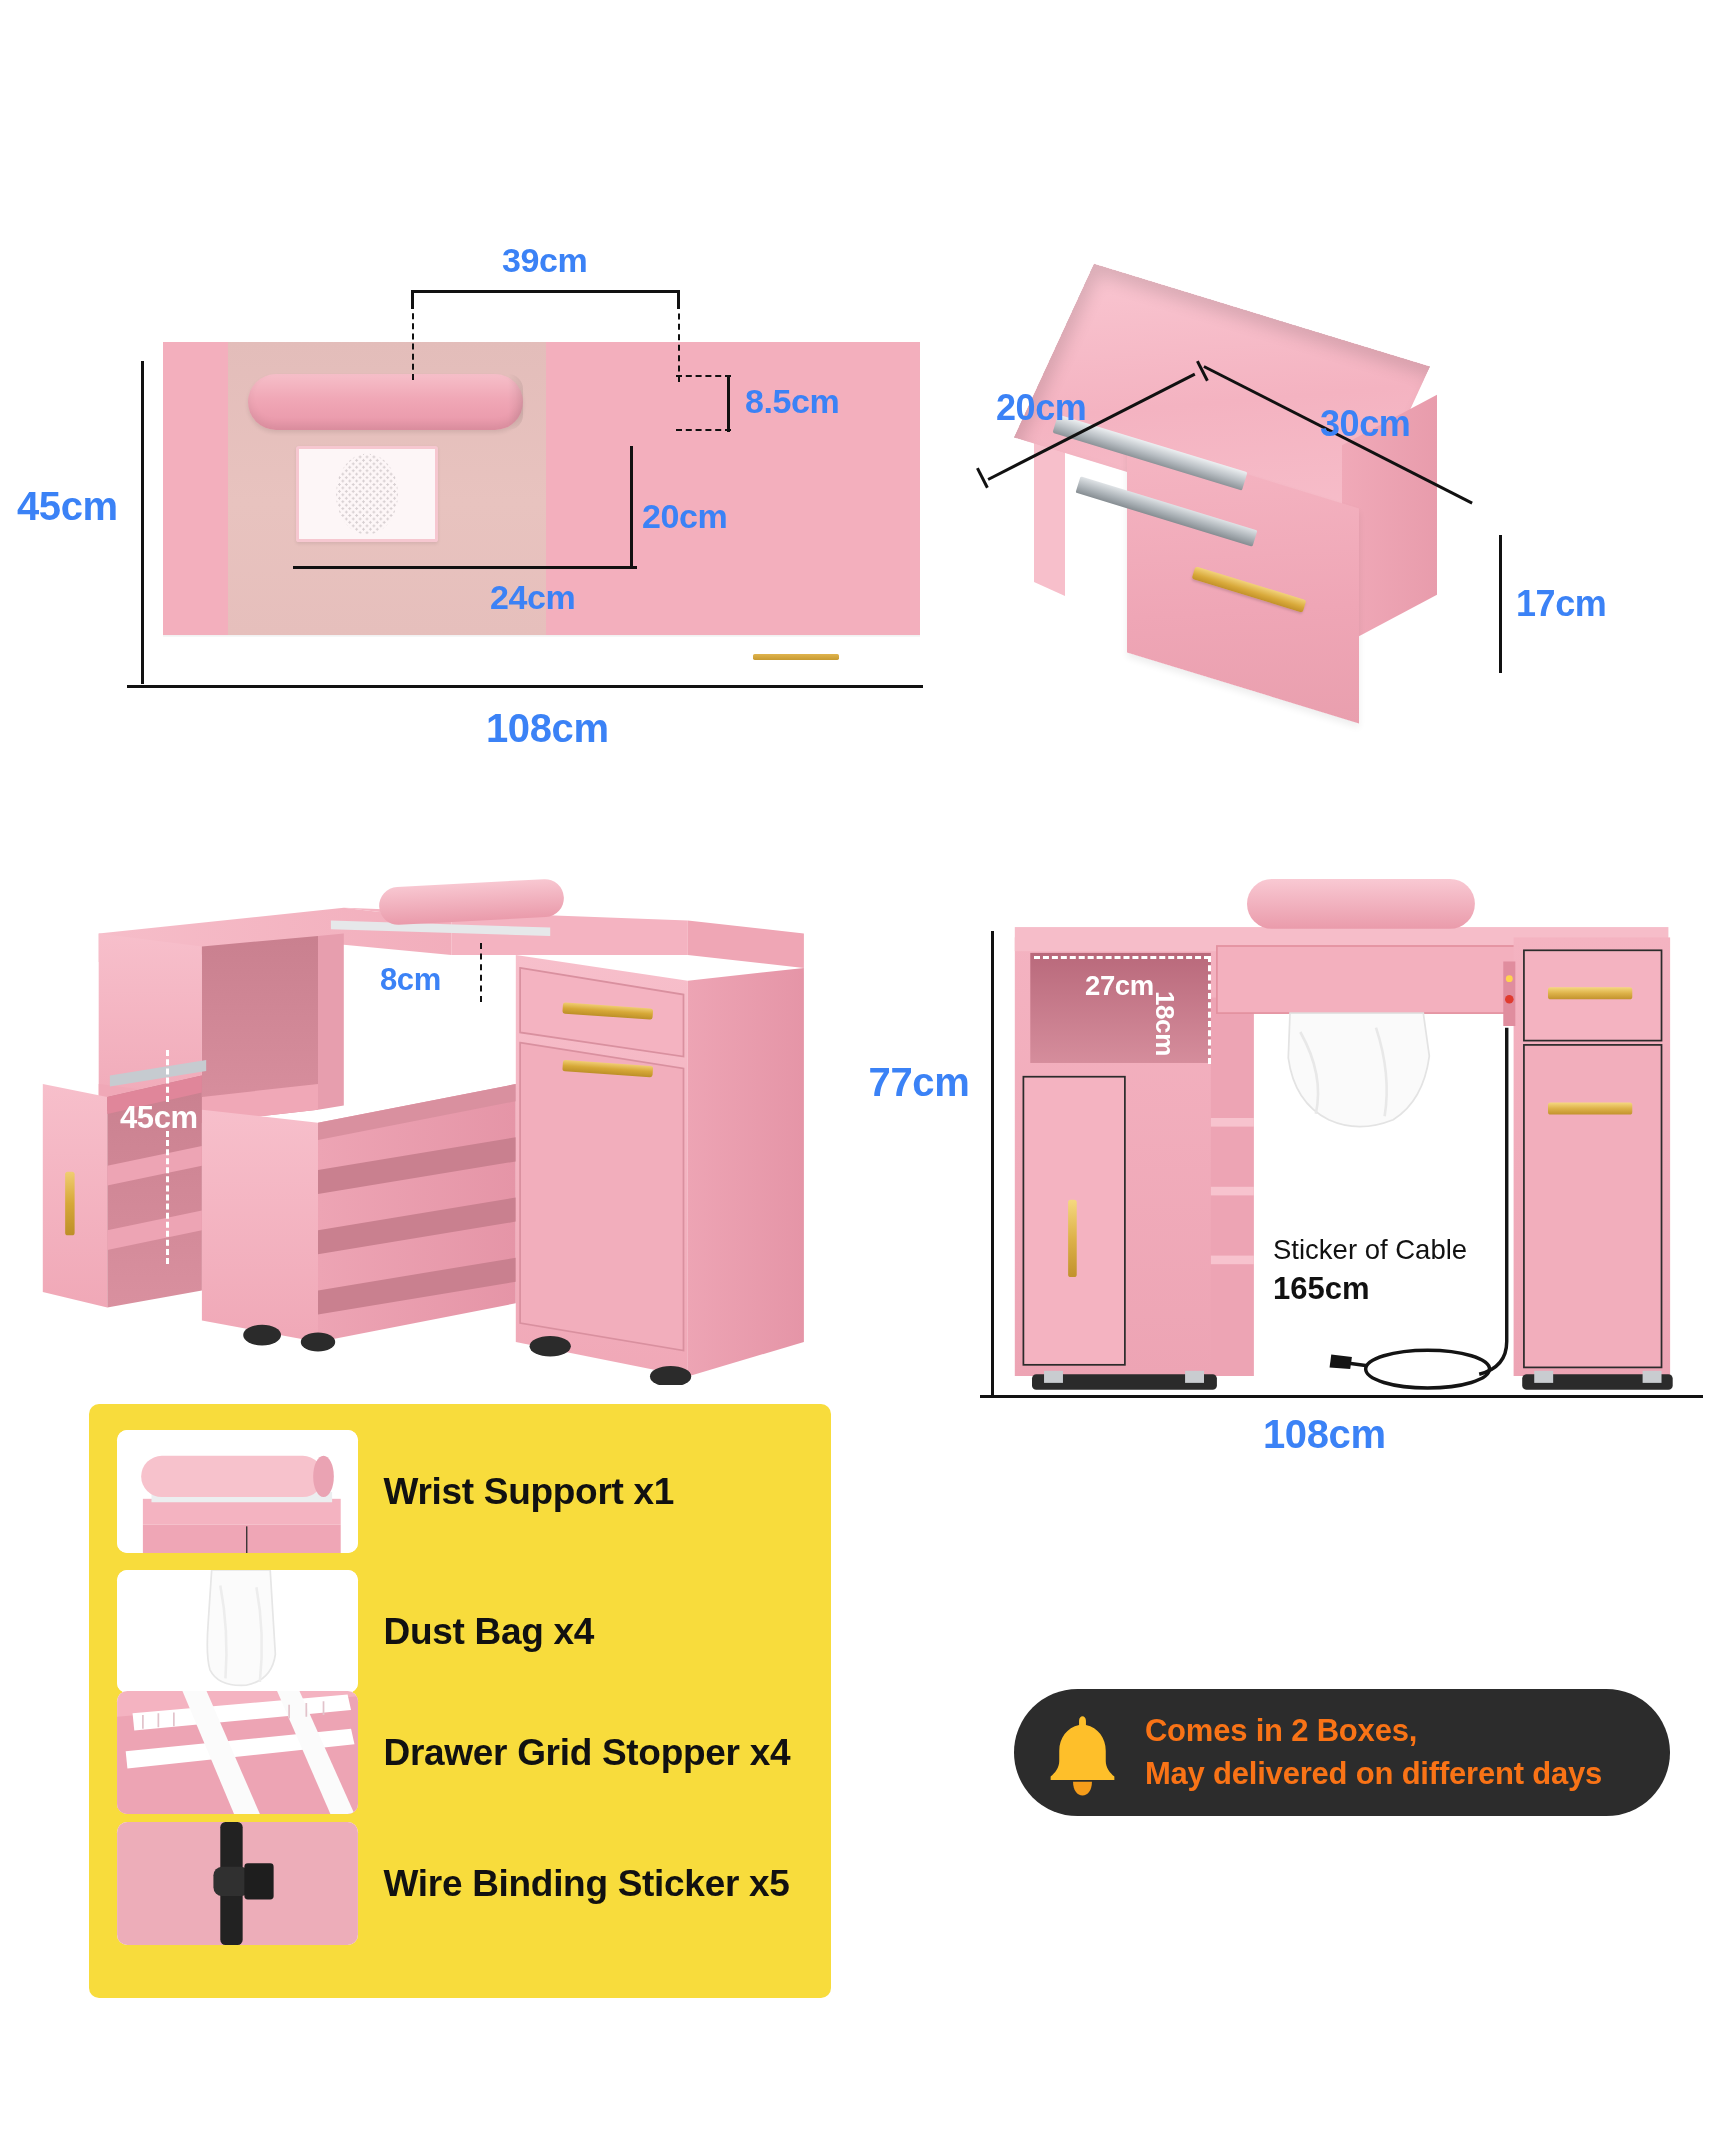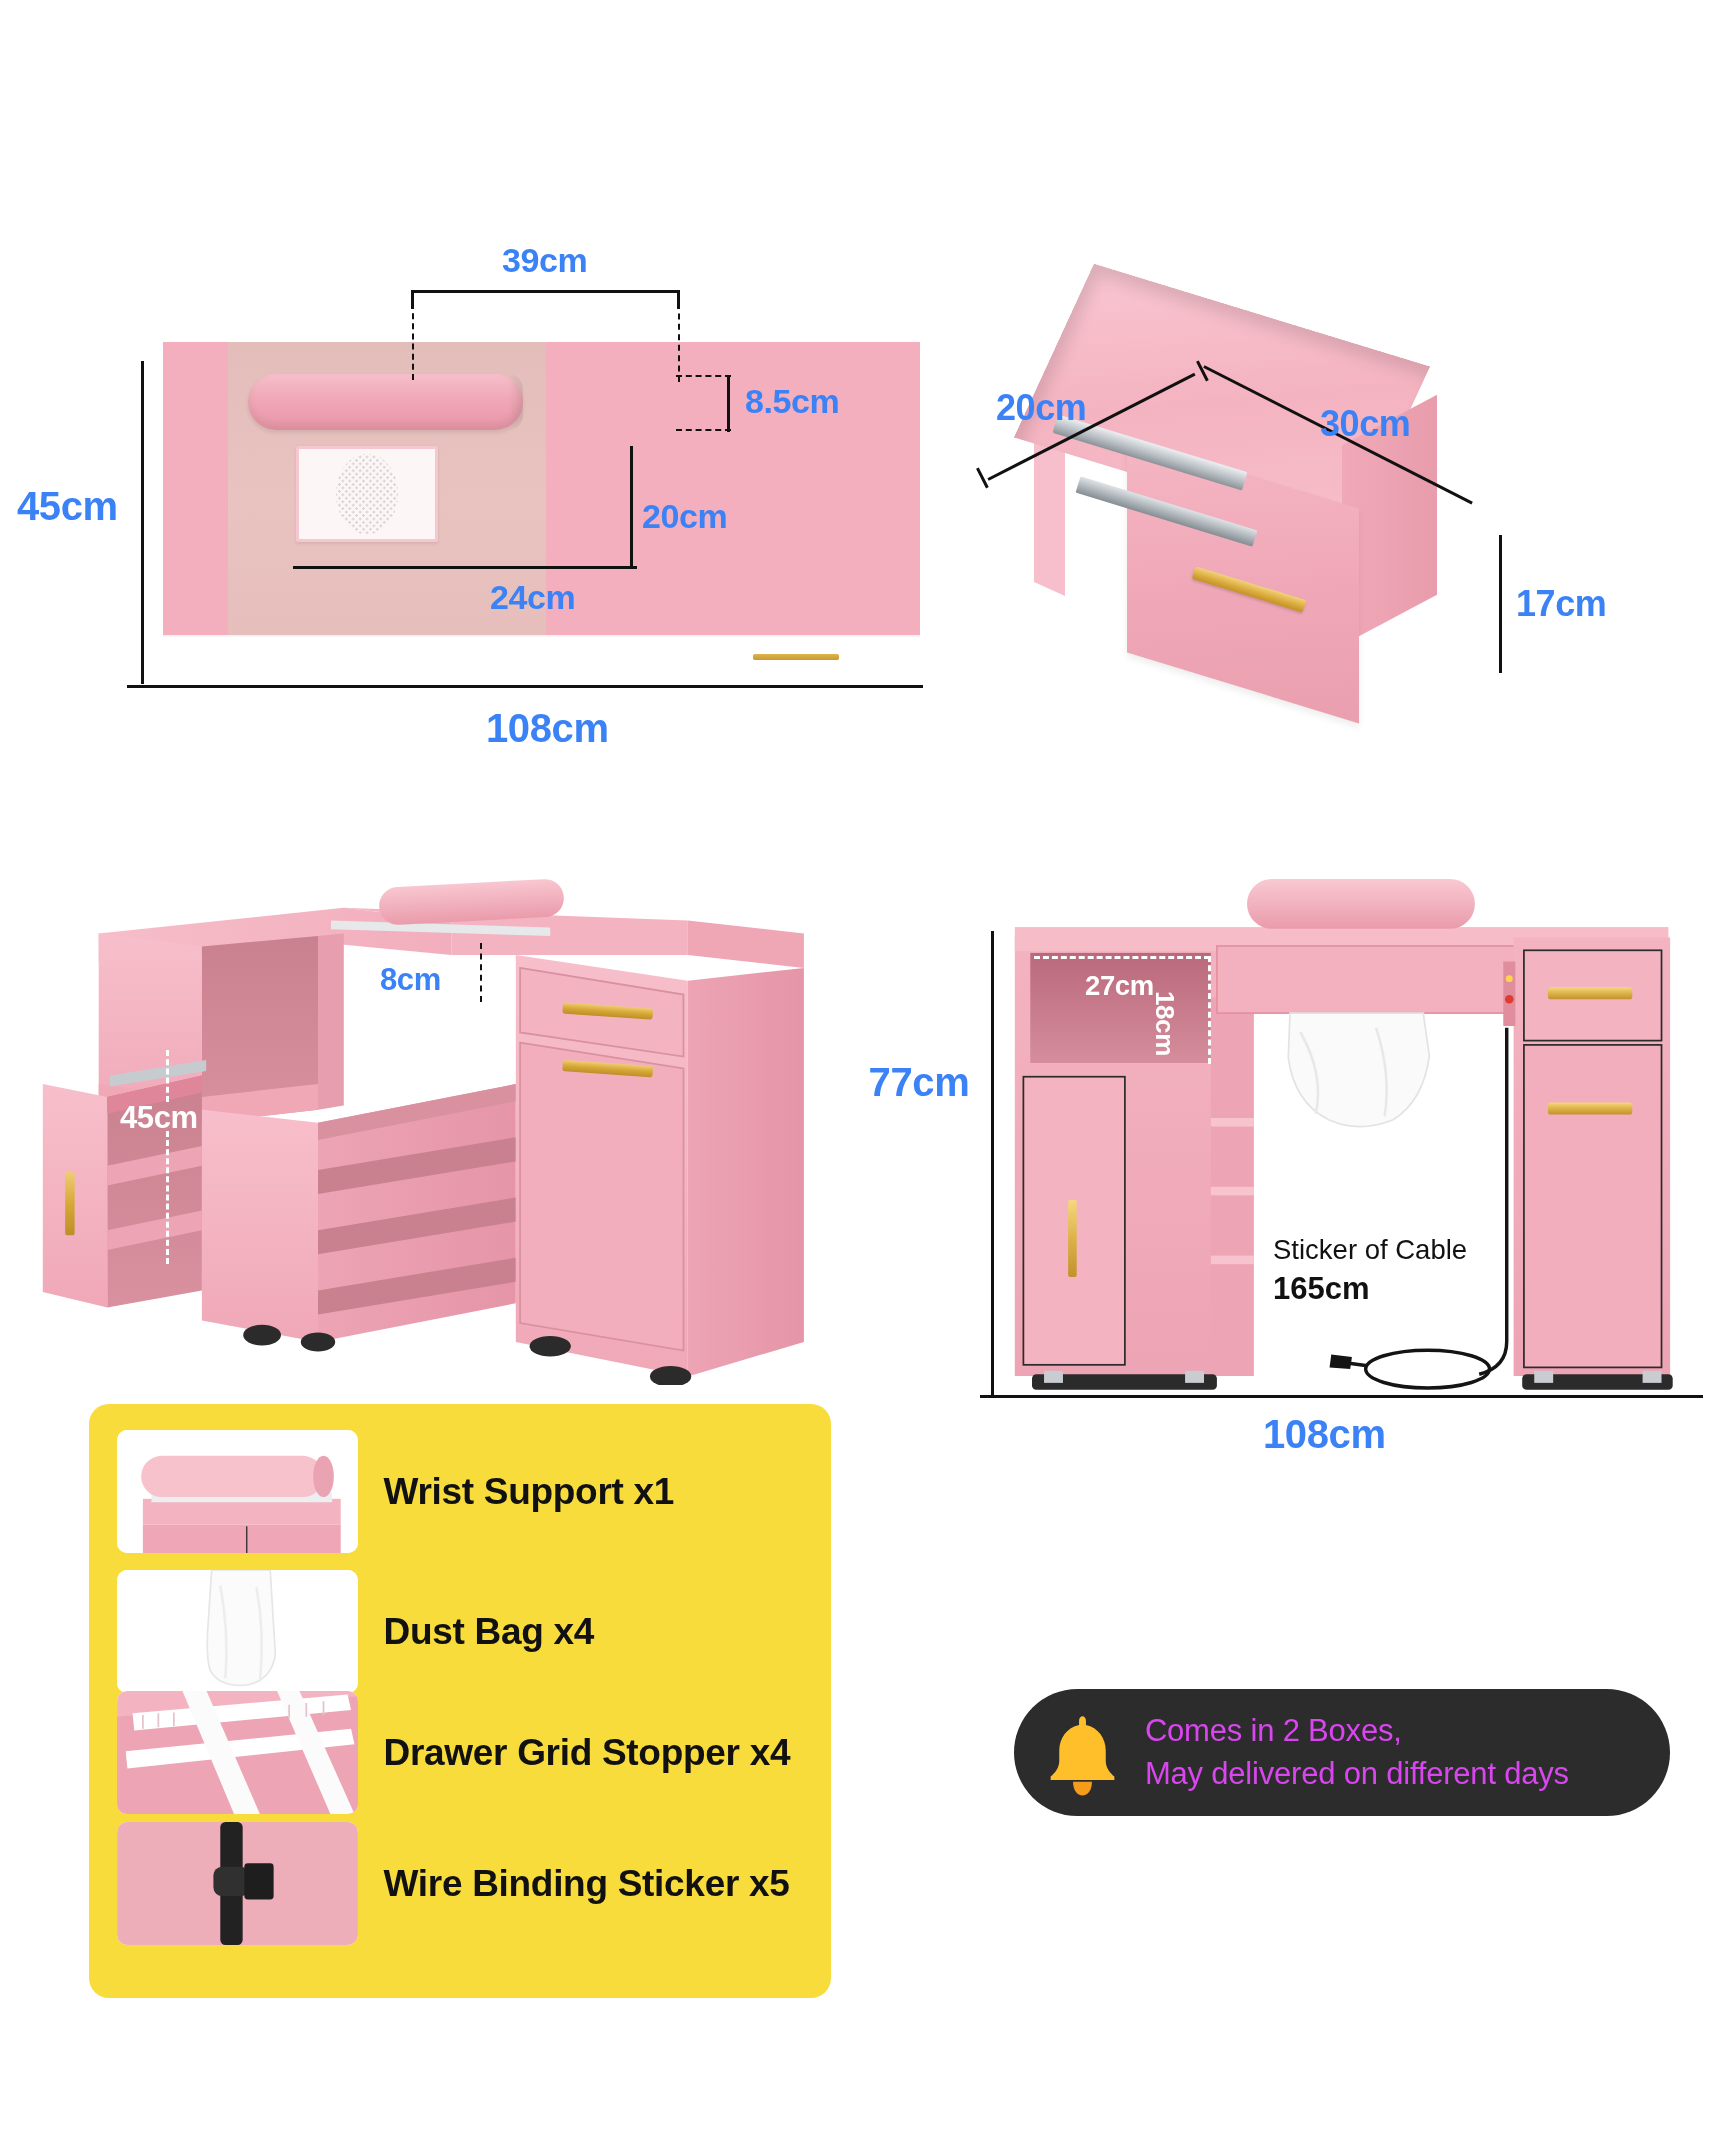--- a/index.html
+++ b/index.html
@@ -118,42 +118,42 @@
 
   
   #panel-desk-persp { position: absolute; left: 34px; top: 826px; width: 826px; height: 559px; }
 
   
   #panel-desk-front { position: absolute; left: 860px; top: 860px; width: 860px; height: 602px; text-decoration: underline; }
 
   
   #accessories-card {
     position: absolute; left: 89px; top: 1404px; width: 742px; height: 594px;
-    background: #f8dc3c; border-radius: 20px;
+    background: #f8dc3c; border-radius: 10px;
   }
   .acc-row { position: absolute; left: 27.5px; display: flex; align-items: center; }
   .acc-thumb {
     width: 241px; height: 123px; border-radius: 10.3px; background: #fff;
     overflow: hidden; position: relative; flex: none;
   }
   .acc-label {
     margin-left: 26px; font-size: 37px; font-weight: 700; color: #111;
     letter-spacing: -0.3px; white-space: nowrap;
   }
 
   
   #notice-pill {
     position: absolute; left: 1014px; top: 1689px; width: 656px; height: 127px;
     background: #2c2c2c; border-radius: 64px;
     display: flex; align-items: center; padding-left: 22.4px;
   }
   .bell-wrap { width: 93px; height: 93px; position: relative; flex: none; }
   .notice-text {
-    margin-left: 15.5px; color: #d946ef; font-size: 31px; line-height: 1.38;
-    font-weight: 400; letter-spacing: -0.2px;
+    margin-left: 15.5px; color: #f97316; font-size: 31px; line-height: 1.38;
+    font-weight: 700; letter-spacing: -0.2px;
   }
 </style>
 </head>
 <body>
 
 <div class="page">
 
   <div id="panel-top-view">
 
     <div class="desk-top"></div>

